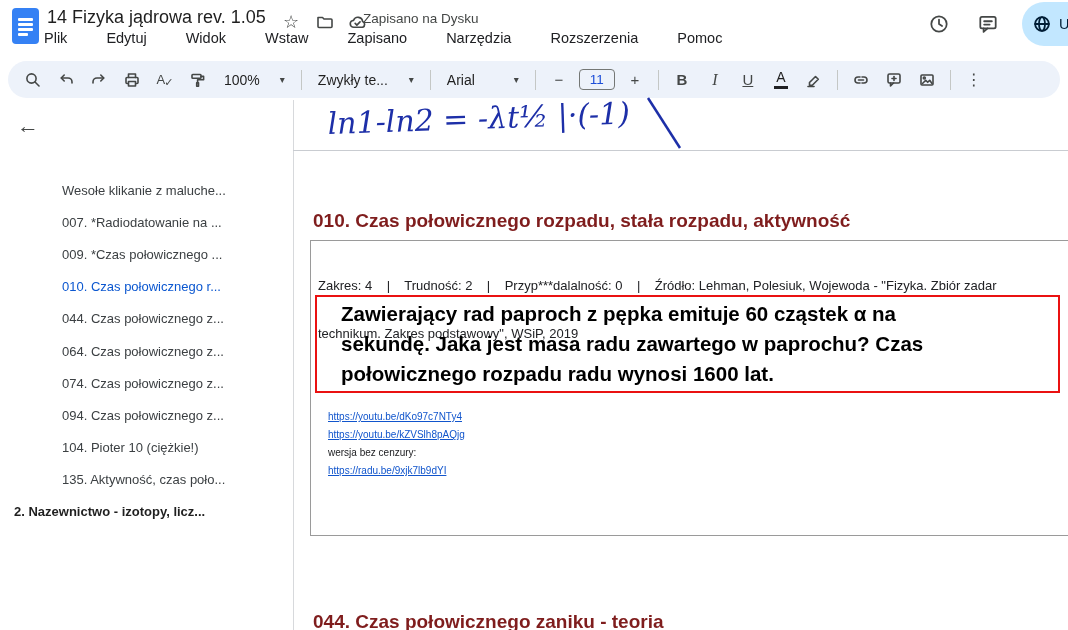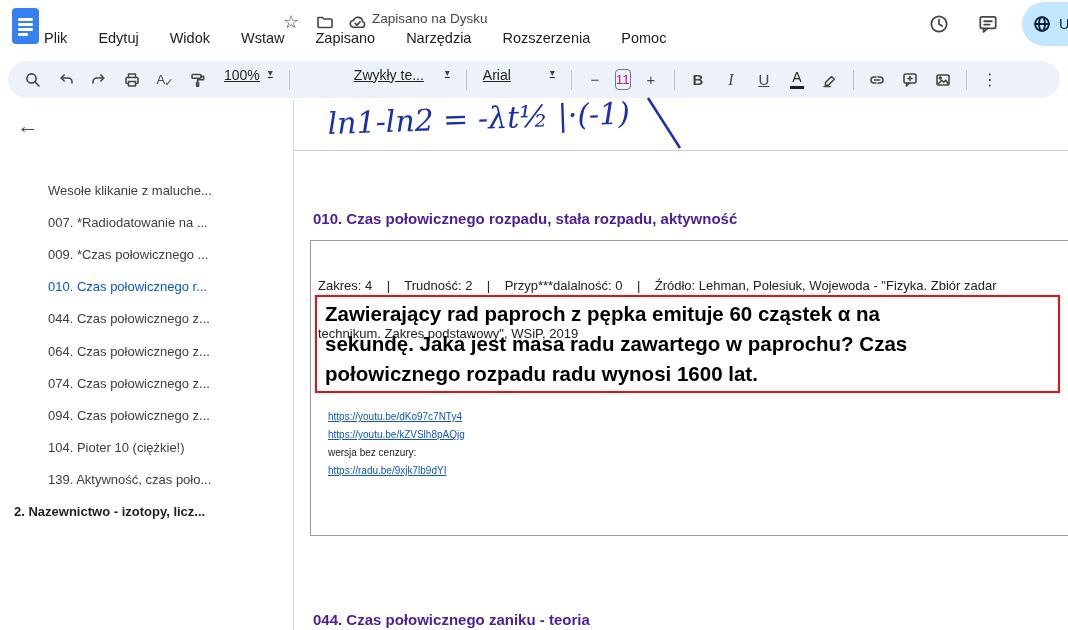--- a/index.html
+++ b/index.html
@@ -6,78 +6,79 @@
   .screen{position:relative;width:1068px;height:630px;background:#fff;overflow:hidden;
           font-family:"Liberation Sans",sans-serif;color:#1f1f1f;}
   .abs{position:absolute;}
   svg.ic{stroke:#444746;fill:none;stroke-width:1.6;stroke-linecap:round;stroke-linejoin:round;display:block;}
 
   
   .logo{left:12px;top:8px;width:27px;height:36px;background:#3581f4;border-radius:4px;}
   .logo .ln{position:absolute;left:6px;height:2.5px;background:#fff;border-radius:1px;}
   .doc-title{left:47px;top:7px;font-size:18px;color:#1f1f1f;white-space:nowrap;}
   .hdr-ic{top:11px;width:22px;height:22px;display:flex;align-items:center;justify-content:center;color:#444746;}
-  .saved{left:372px;top:11px;font-size:13.5px;color:#444746;}
-  .menubar{left:44px;top:30px;display:flex;gap:31px;font-size:14.5px;color:#202124;}
+  .saved{left:363px;top:11px;font-size:13.5px;color:#444746;}
+  .menubar{left:44px;top:30px;display:flex;gap:39px;font-size:14.5px;color:#202124;}
   .menubar span{cursor:default;}
   .share-pill{left:1022px;top:2px;width:120px;height:44px;background:#c2e7ff;border-radius:24px;
               display:flex;align-items:center;padding-left:10px;gap:7px;box-sizing:border-box;color:#001d35;}
   .share-pill .lbl{font-size:14.5px;font-weight:500;}
 
   
   .toolbar{left:8px;top:61px;width:1052px;height:37px;background:#edf2fa;border-radius:20px;
            display:flex;align-items:center;padding:0 12px;gap:7px;box-sizing:border-box;}
   .tbtn{min-width:26px;height:26px;display:flex;align-items:center;justify-content:center;border-radius:4px;
         color:#444746;font-size:15px;}
   .tsep{width:1px;height:20px;background:#c4c7c5;margin:0 3px;}
-  .tdrop{display:flex;gap:8px;padding:0 6px;height:26px;font-size:14px;color:#1f1f1f;text-decoration:underline;}
+  .tdrop{display:flex;align-items:center;gap:20px;padding:0 6px;height:26px;font-size:14px;color:#1f1f1f;}
   .caret{font-size:10px;color:#444746;}
-  .fs-box{border:1px solid #747775;border-radius:4px;padding:2px 0;font-size:13.5px;color:#a21caf;}
+  .fs-box{border:1px solid #747775;border-radius:4px;padding:2px 10px;font-size:13.5px;color:#1d4ed8;}
   .bold-b{font-weight:bold;font-size:15px;}
   .ital-i{font-style:italic;font-family:"Liberation Serif",serif;font-size:16px;}
   .under-u{text-decoration:underline;font-size:15px;}
   .acolor{display:flex;flex-direction:column;align-items:center;line-height:1;font-size:14px;color:#1f1f1f;}
   .acolor .bar{width:14px;height:3.5px;background:#202124;margin-top:1.5px;}
   .dots{font-size:16px;color:#444746;}
 
   
   .back-arrow{left:12px;top:110px;width:32px;height:32px;display:flex;align-items:center;justify-content:center;
               font-size:22px;color:#444746;border-radius:50%;}
   .outline{left:0;top:174px;width:288px;}
-  .orow{height:32.2px;display:flex;align-items:center;padding-left:48px;padding-right:10px;
+  .orow{height:32.2px;display:flex;align-items:center;padding-left:62px;padding-right:10px;
         font-size:13px;color:#3c4043;white-space:nowrap;overflow:hidden;cursor:default;}
   .orow.active{color:#0b57d0;}
   .orow.lvl1{padding-left:14px;font-weight:bold;color:#1f1f1f;}
 
   
   .page-left-edge{left:293px;top:100px;width:1px;height:530px;background:#d7d9dc;}
   .page-break{left:293px;top:150px;width:775px;height:1px;background:#c9ccd1;}
-  .doc-heading{font-weight:bold;font-size:15px;color:#4c1d95;white-space:nowrap;}
+  .doc-heading{font-weight:bold;font-size:19px;color:#7f1d1d;white-space:nowrap;}
   .meta{left:318px;top:246px;font-size:13px;line-height:16px;color:#202124;white-space:pre;width:748px;overflow:hidden;}
   .cell-border-top{left:310px;top:240px;width:758px;height:1px;background:#9a9a9a;}
   .cell-border-left{left:310px;top:240px;width:1px;height:295px;background:#9a9a9a;}
   .cell-border-bottom{left:310px;top:535px;width:758px;height:1px;background:#9a9a9a;}
   .redbox{left:315px;top:295px;width:745px;height:98px;border:2.5px solid #ea1111;box-sizing:border-box;
-          padding:2px 8px;font-weight:bold;font-size:20.5px;line-height:30px;color:#000;}
+          padding:2px 24px;font-weight:bold;font-size:20.5px;line-height:30px;color:#000;}
   .linkblock{left:328px;top:408px;font-size:10px;line-height:18px;color:#202124;}
   .linkblock a{color:#1155cc;text-decoration:underline;cursor:pointer;display:inline-block;}
   .eq-wrap{left:300px;top:94px;width:430px;height:58px;}
 </style>
 </head>
 <body>
 
 <div class="screen">
 
   <div class="abs logo">
     <div class="ln" style="top:10px;width:15px;"></div>
     <div class="ln" style="top:15px;width:15px;"></div>
     <div class="ln" style="top:20px;width:15px;"></div>
     <div class="ln" style="top:25px;width:10px;"></div>
   </div>
 
+  <div class="abs doc-title">14 Fizyka jądrowa rev. 1.05</div>
 
   <div class="abs hdr-ic" style="left:280px;">
     <span style="font-size:18px;">☆</span>
   </div>
   <div class="abs hdr-ic" style="left:314px;">
     <svg class="ic" width="18" height="18" viewBox="0 0 18 18">
         <path d="M2 4.5h4.5L8 6h7a1 1 0 0 1 1 1v6.5a1 1 0 0 1-1 1H3a1 1 0 0 1-1-1z"></path>
       </svg>
   </div>
   <div class="abs hdr-ic" style="left:346px;">
@@ -158,21 +159,21 @@
           <rect x="3" y="3.5" width="9" height="3.8" rx="0.8"></rect>
           <path d="M12 5.4h2.6v3.4H8.6v3"></path>
           <rect x="7.7" y="11.8" width="1.8" height="3.4"></rect>
         </svg>
     </div>
     <div class="tdrop">
       <span>100%</span>
         <span class="caret">▾</span>
     </div>
     <div class="tsep"></div>
-    <div class="tdrop" style="min-width:96px;justify-content:space-between;margin-left:48px;">
+    <div class="tdrop" style="min-width:96px;justify-content:space-between;">
       <span>Zwykły te...</span>
         <span class="caret">▾</span>
     </div>
     <div class="tsep"></div>
     <div class="tdrop" style="min-width:72px;justify-content:space-between;">
       <span>Arial</span>
         <span class="caret">▾</span>
     </div>
     <div class="tsep"></div>
     <div class="tbtn">
@@ -230,21 +231,21 @@
   <div class="abs outline">
     <div class="orow">Wesołe klikanie z maluche...</div>
     <div class="orow">007. *Radiodatowanie na ...</div>
     <div class="orow">009. *Czas połowicznego ...</div>
     <div class="orow active">010. Czas połowicznego r...</div>
     <div class="orow">044. Czas połowicznego z...</div>
     <div class="orow">064. Czas połowicznego z...</div>
     <div class="orow">074. Czas połowicznego z...</div>
     <div class="orow">094. Czas połowicznego z...</div>
     <div class="orow">104. Pioter 10 (ciężkie!)</div>
-    <div class="orow">139. Aktywność, czas poło...</div>
+    <div class="orow">135. Aktywność, czas poło...</div>
     <div class="orow lvl1">2. Nazewnictwo - izotopy, licz...</div>
   </div>
 
   <div class="abs page-left-edge"></div>
 
   <div class="abs eq-wrap">
     <svg width="430" height="58" viewBox="0 0 430 58">
       <text x="28" y="40" transform="rotate(-2 28 40)" font-family="DejaVu Serif, serif" font-style="italic" font-size="30" fill="#1d2fa8">ln1-ln2 = -λt½ |·(-1)</text>
       <line x1="348" y1="4" x2="380" y2="54" stroke="#1d2fa8" stroke-width="2.5"></line>
     </svg>

